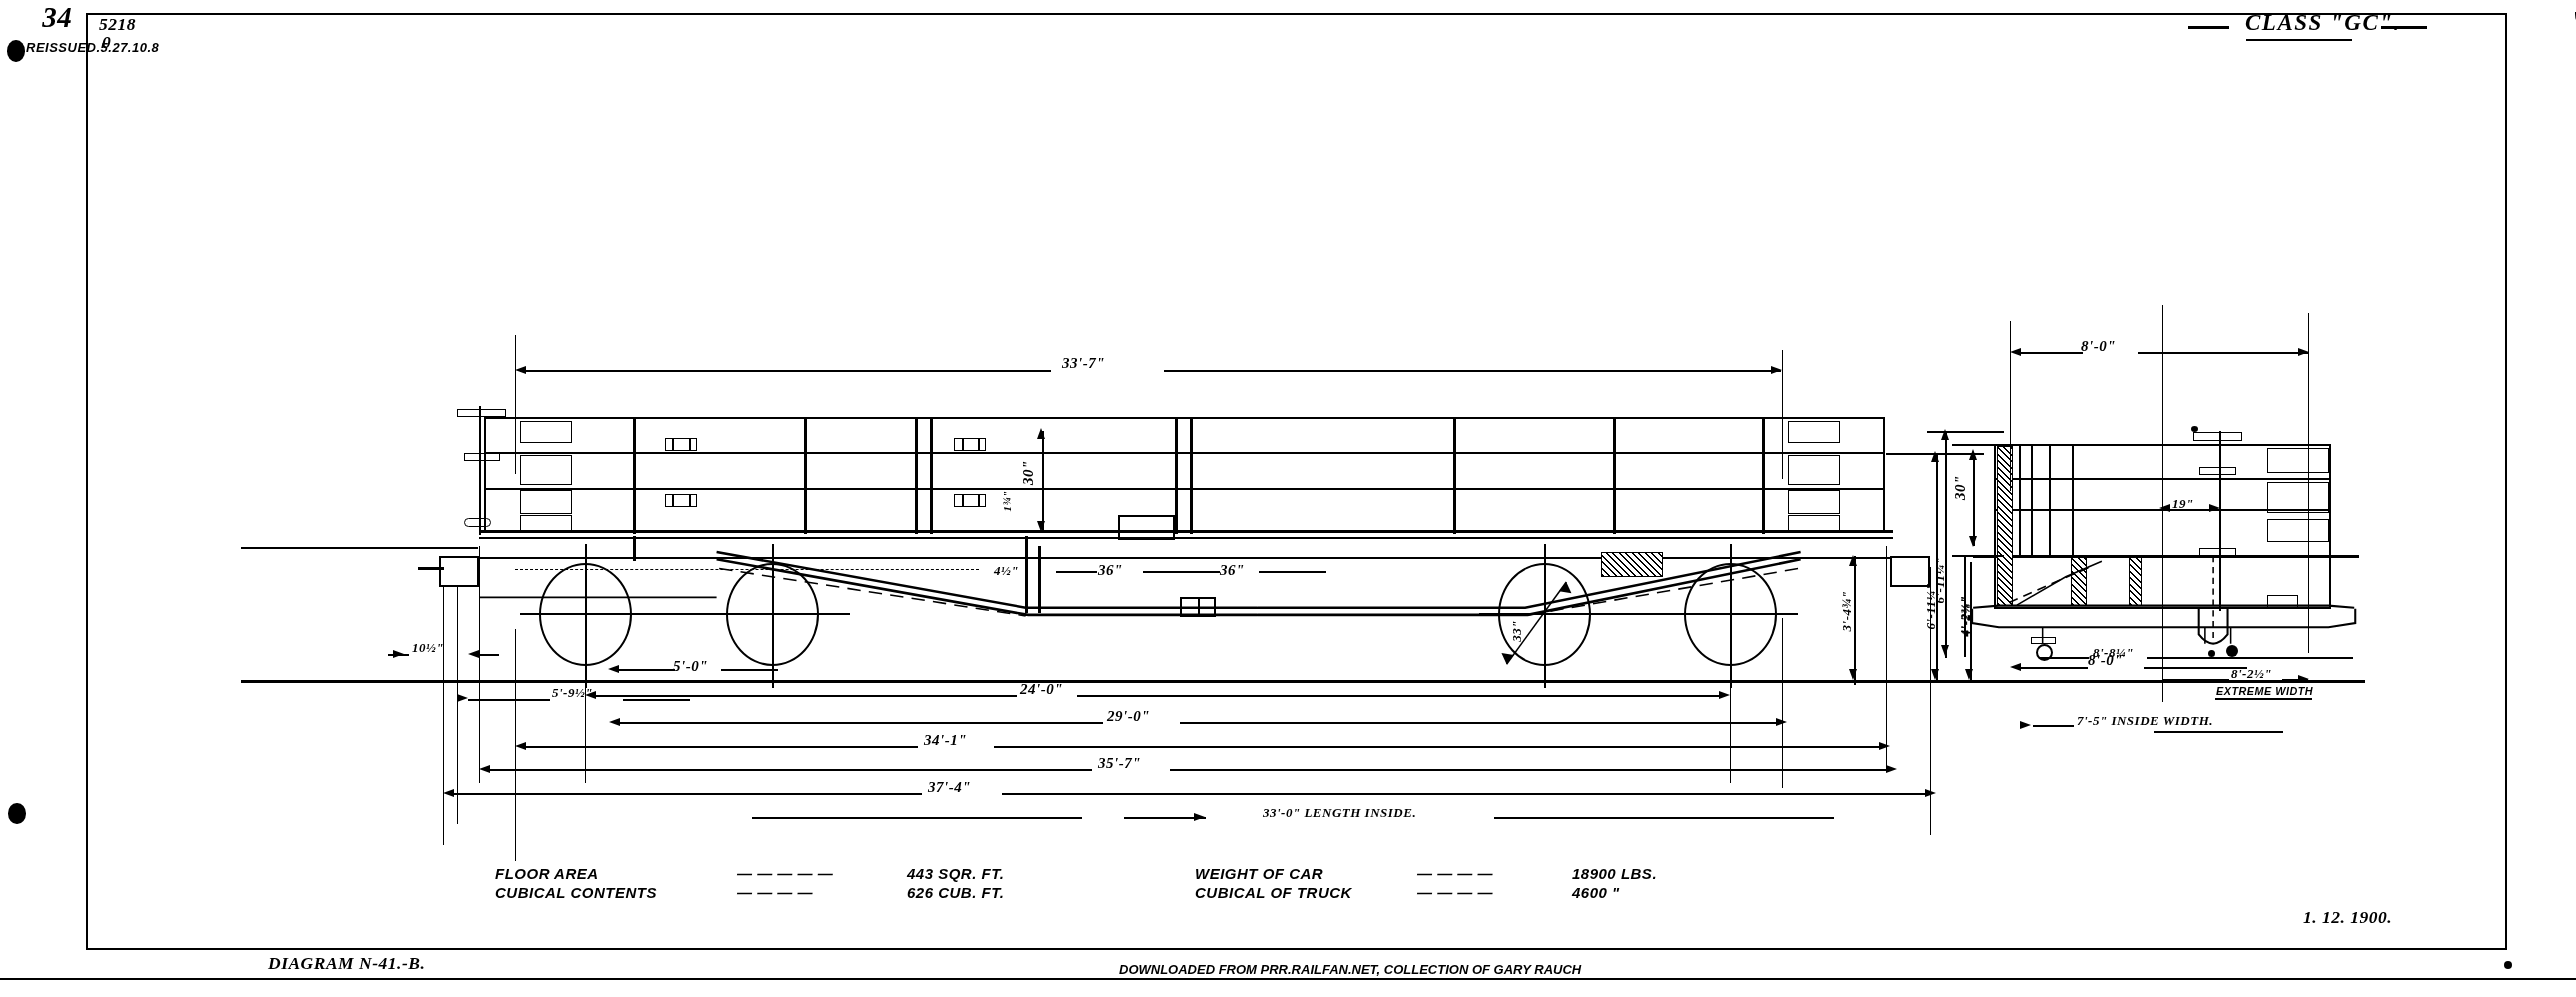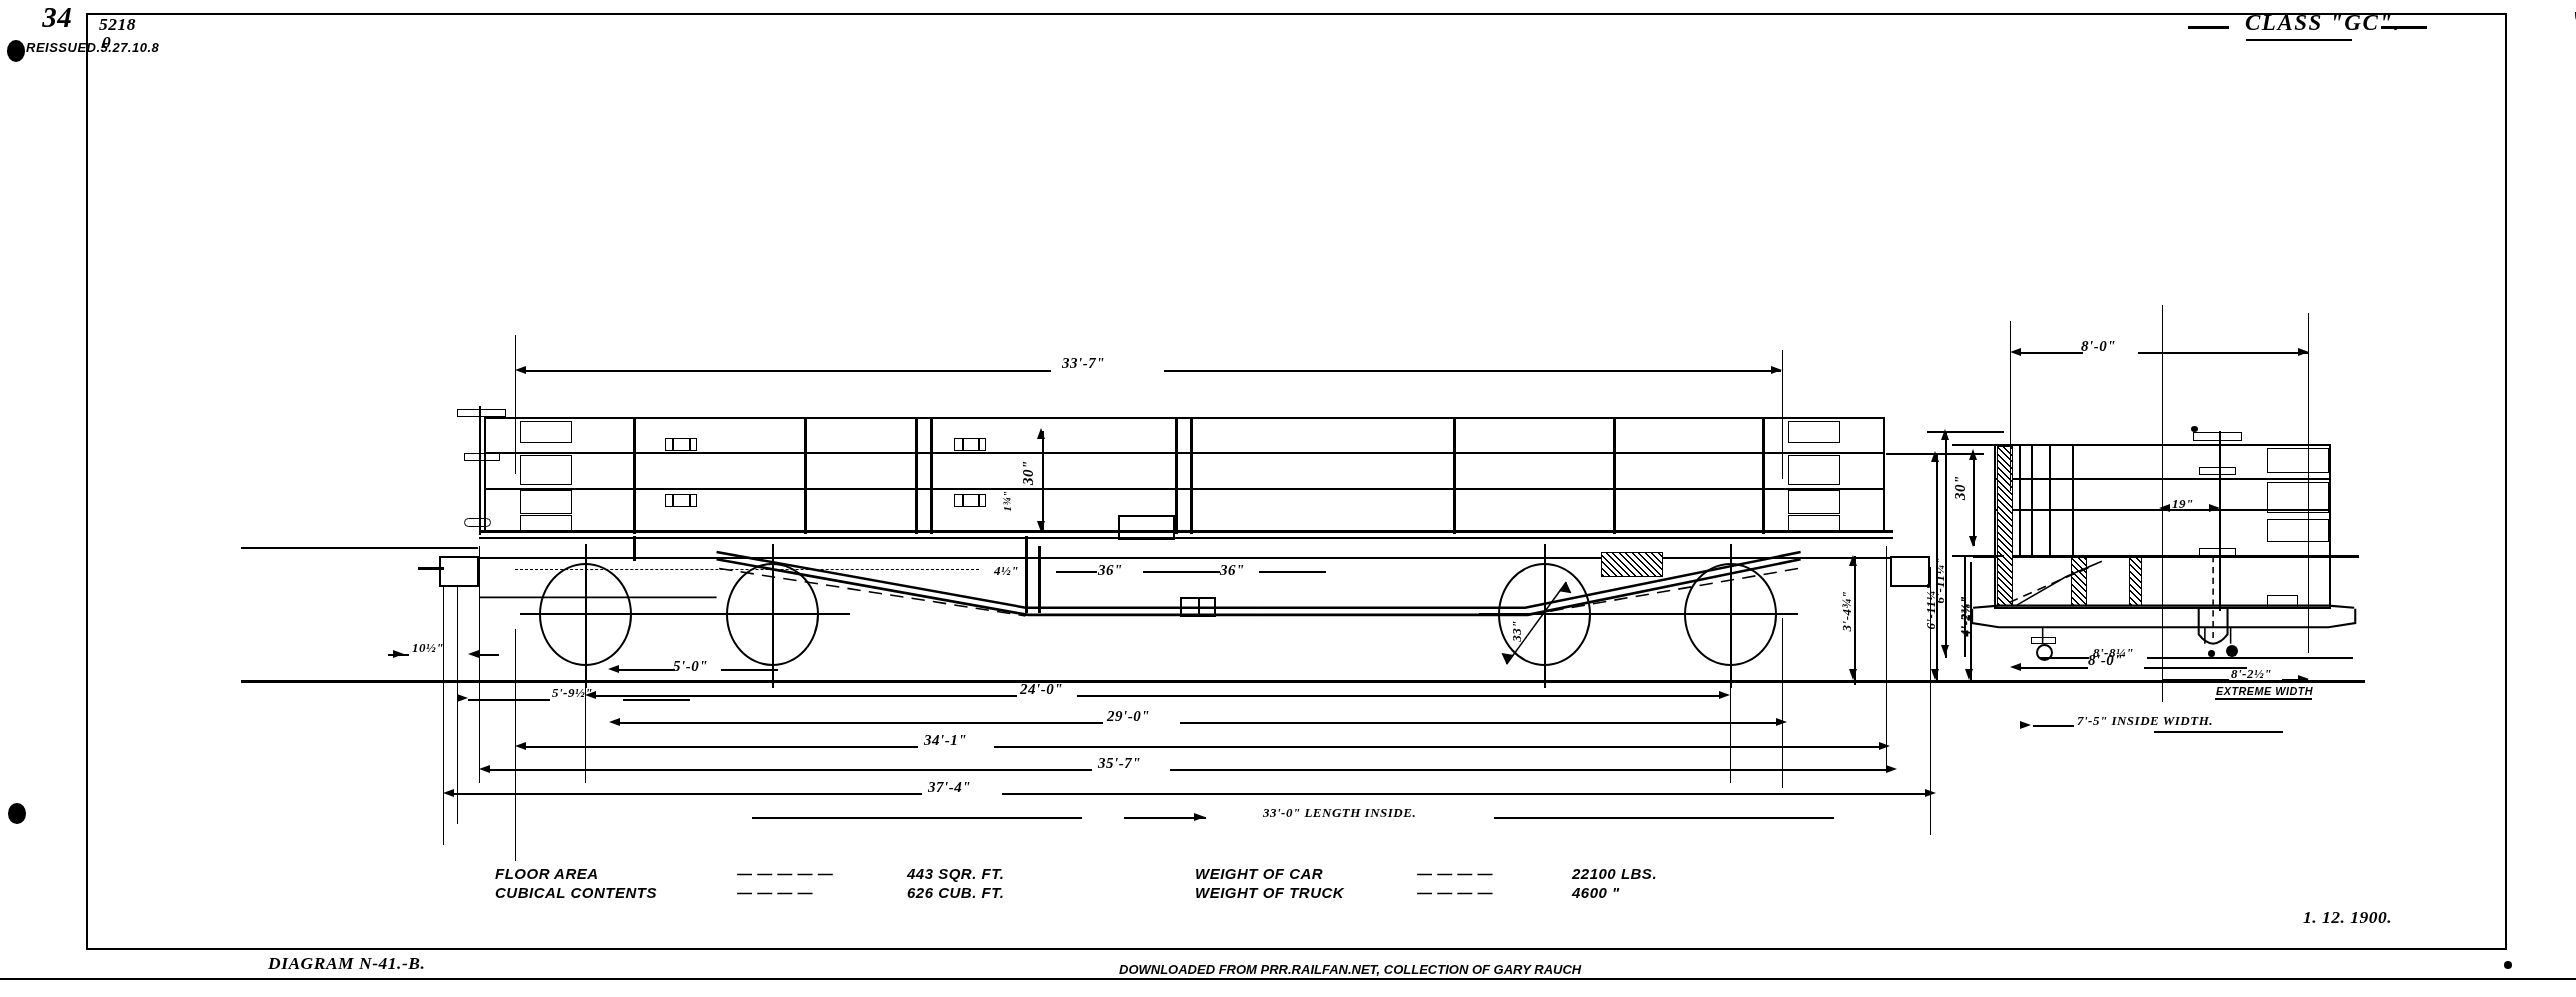--- a/index.html
+++ b/index.html
@@ -389,24 +389,24 @@
     <span class="hand md" style="width:242px;">CUBICAL CONTENTS</span>
     <span class="hand md" style="width:170px;">—  —  —  —</span>
     <span class="hand md">626 CUB. FT.</span>
   </div>
 </div>
 
 <div class="abs" style="left:1195px;top:865px;width:598px;">
   <div style="display:flex;align-items:baseline;height:18.5px;">
     <span class="hand md" style="width:222px;">WEIGHT OF CAR</span>
     <span class="hand md" style="width:155px;">—  —  —  —</span>
-    <span class="hand md">22100 LBS.</span>
+    <span class="hand md">18900 LBS.</span>
   </div>
   <div style="display:flex;align-items:baseline;height:18.5px;">
-    <span class="hand md" style="width:222px;">WEIGHT OF TRUCK</span>
+    <span class="hand md" style="width:222px;">CUBICAL OF TRUCK</span>
     <span class="hand md" style="width:155px;">—  —  —  —</span>
     <span class="hand md">4600   "</span>
   </div>
 </div>
 
 <div class="abs hand2 lg" style="left:268px;top:953px;">DIAGRAM N-41.-B.</div>
 <div class="abs hand2 lg" style="left:2303px;top:907px;text-align:center;">1. 12. 1900.</div>
 <div class="abs hand sm" style="left:1119px;top:962px;font-style:italic;letter-spacing:0px;">DOWNLOADED FROM PRR.RAILFAN.NET, COLLECTION OF GARY RAUCH</div>
 
 

